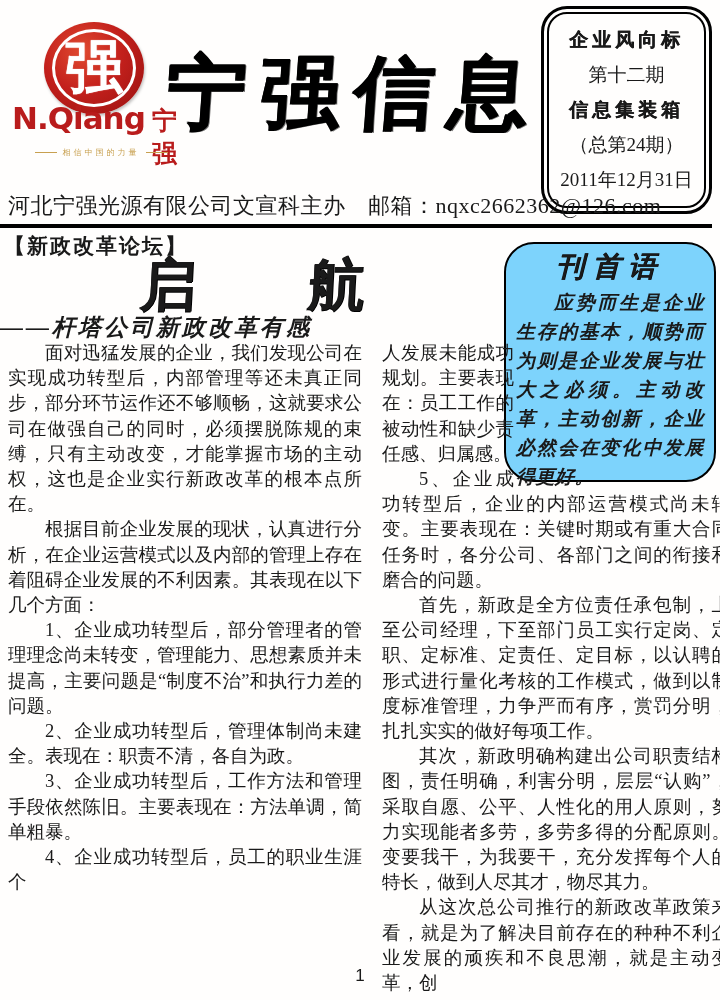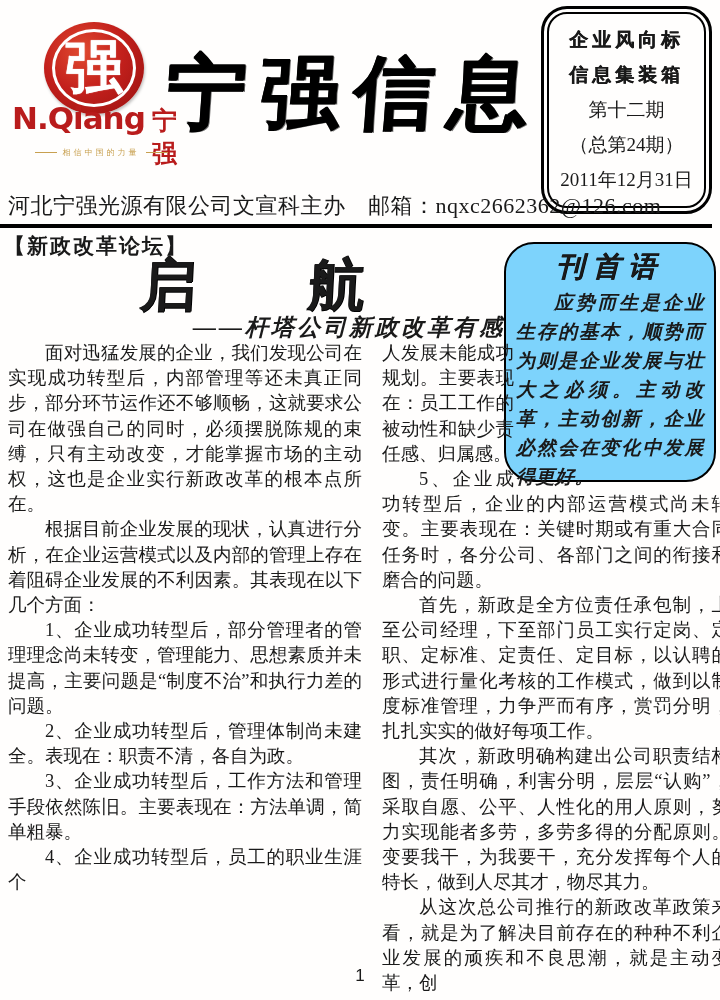--- a/index.html
+++ b/index.html
@@ -72,21 +72,21 @@
     font-family:"Liberation Sans","DejaVu Sans",sans-serif;
     font-size:21px; font-weight:bold; letter-spacing:2px;
   }
   .article-title {
     position:absolute; left:0; top:248px; width:505px; text-align:center;
     font-size:56px; font-weight:bold; white-space:pre;
     text-shadow:1px 0 0 #000, 0 1px 0 #000;
     transform:skewX(-3deg);
   }
   .article-subtitle {
-    position:absolute; left:0; top:312px; width:505px; text-align:right;
+    position:absolute; left:0; top:312px; width:505px; text-align:left;
     font-size:23px; font-weight:bold; font-style:italic; letter-spacing:3px;
     white-space:nowrap;
   }
   
   .foreword-box {
     position:absolute; left:504px; top:242px; width:212px; height:240px;
     border:2px solid #000; border-radius:30px; padding:4px 10px 2px;
     background:#7dd3fc;
   }
   .foreword-title {
@@ -132,22 +132,22 @@
     <span class="tagline-rule"></span>
     <span class="tagline-text">相信中国的力量</span>
     <span class="tagline-rule"></span>
   </div>
 
   <div class="main-title">宁强信息</div>
 
   <div class="issue-box">
     <div class="issue-box-inner">
       <div class="issue-line cal">企业风向标</div>
+      <div class="issue-line">第十二期</div>
       <div class="issue-line cal">信息集装箱</div>
-      <div class="issue-line">第十二期</div>
       <div class="issue-line">（总第24期）</div>
       <div class="issue-line">2011年12月31日</div>
     </div>
   </div>
 
   <div class="publisher">河北宁强光源有限公司文宣科主办　邮箱：nqxc2662362@126.com</div>
 
   <div class="head-rule"></div>
 
   <div class="section-head">【新政改革论坛】</div>

